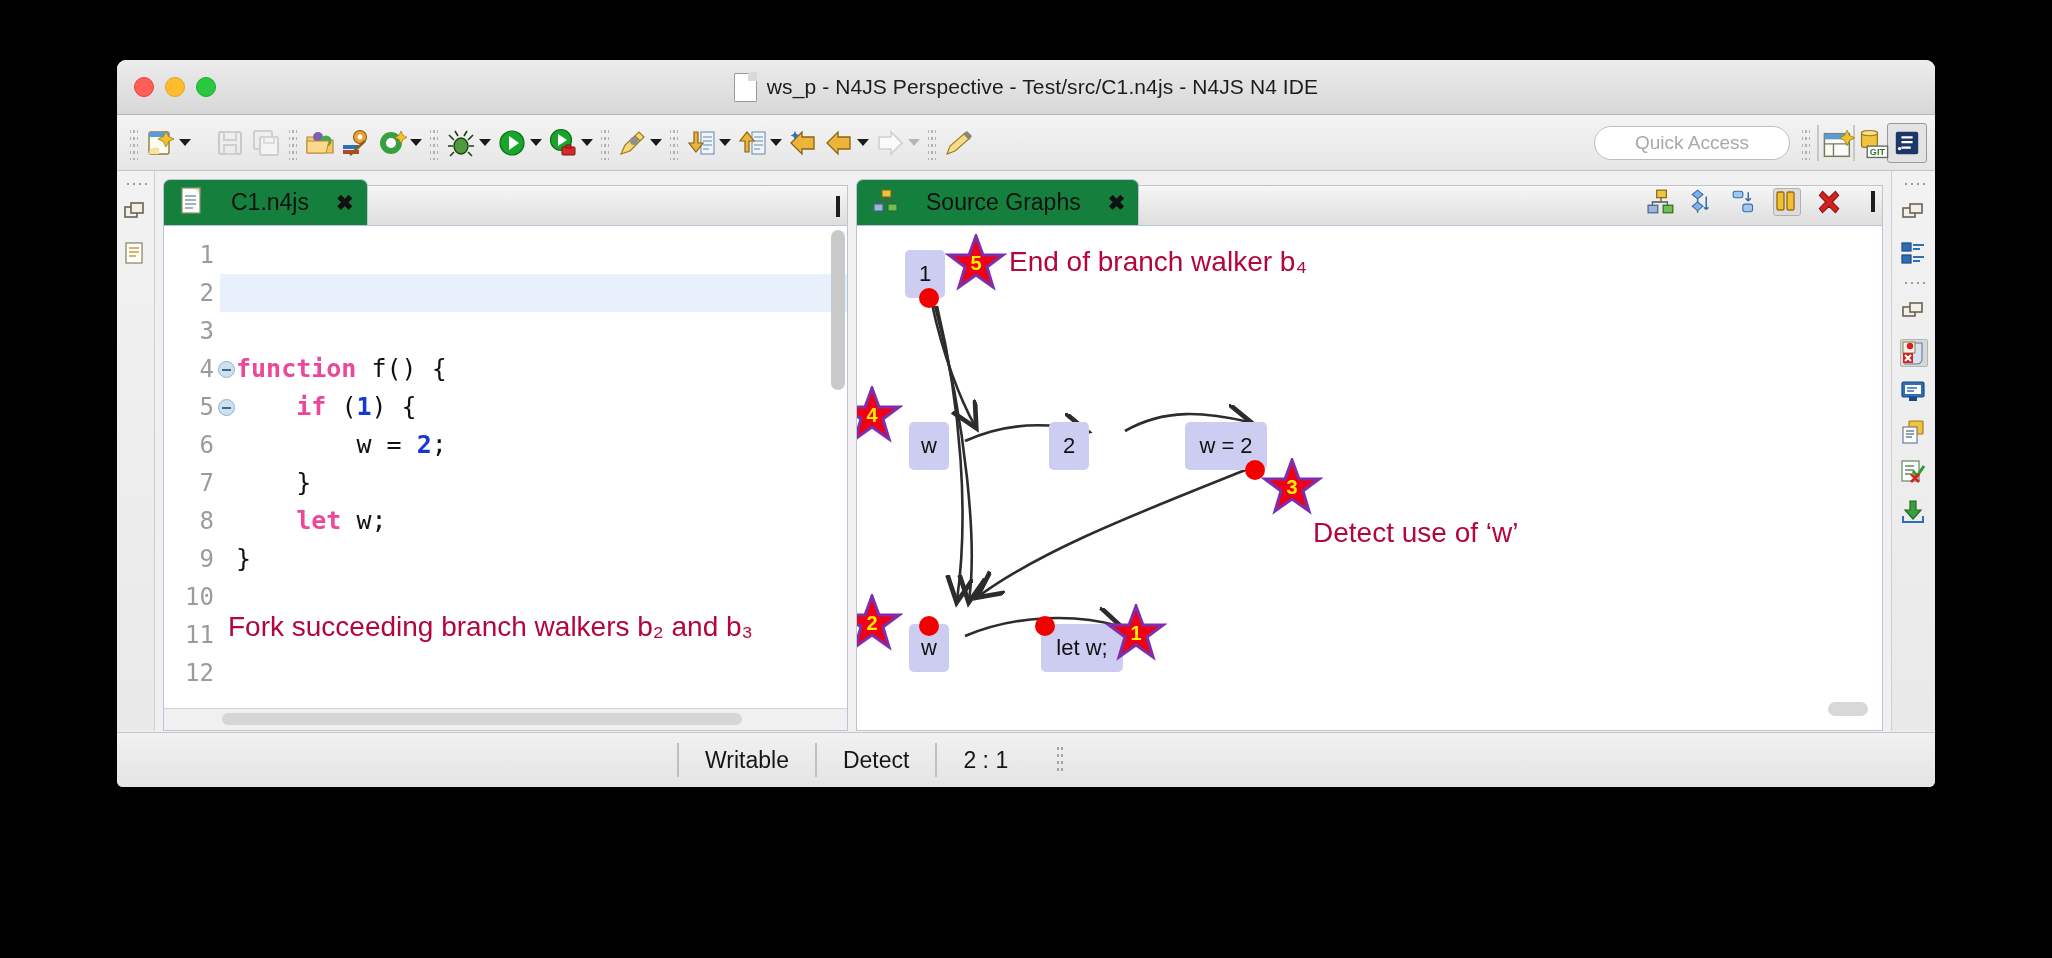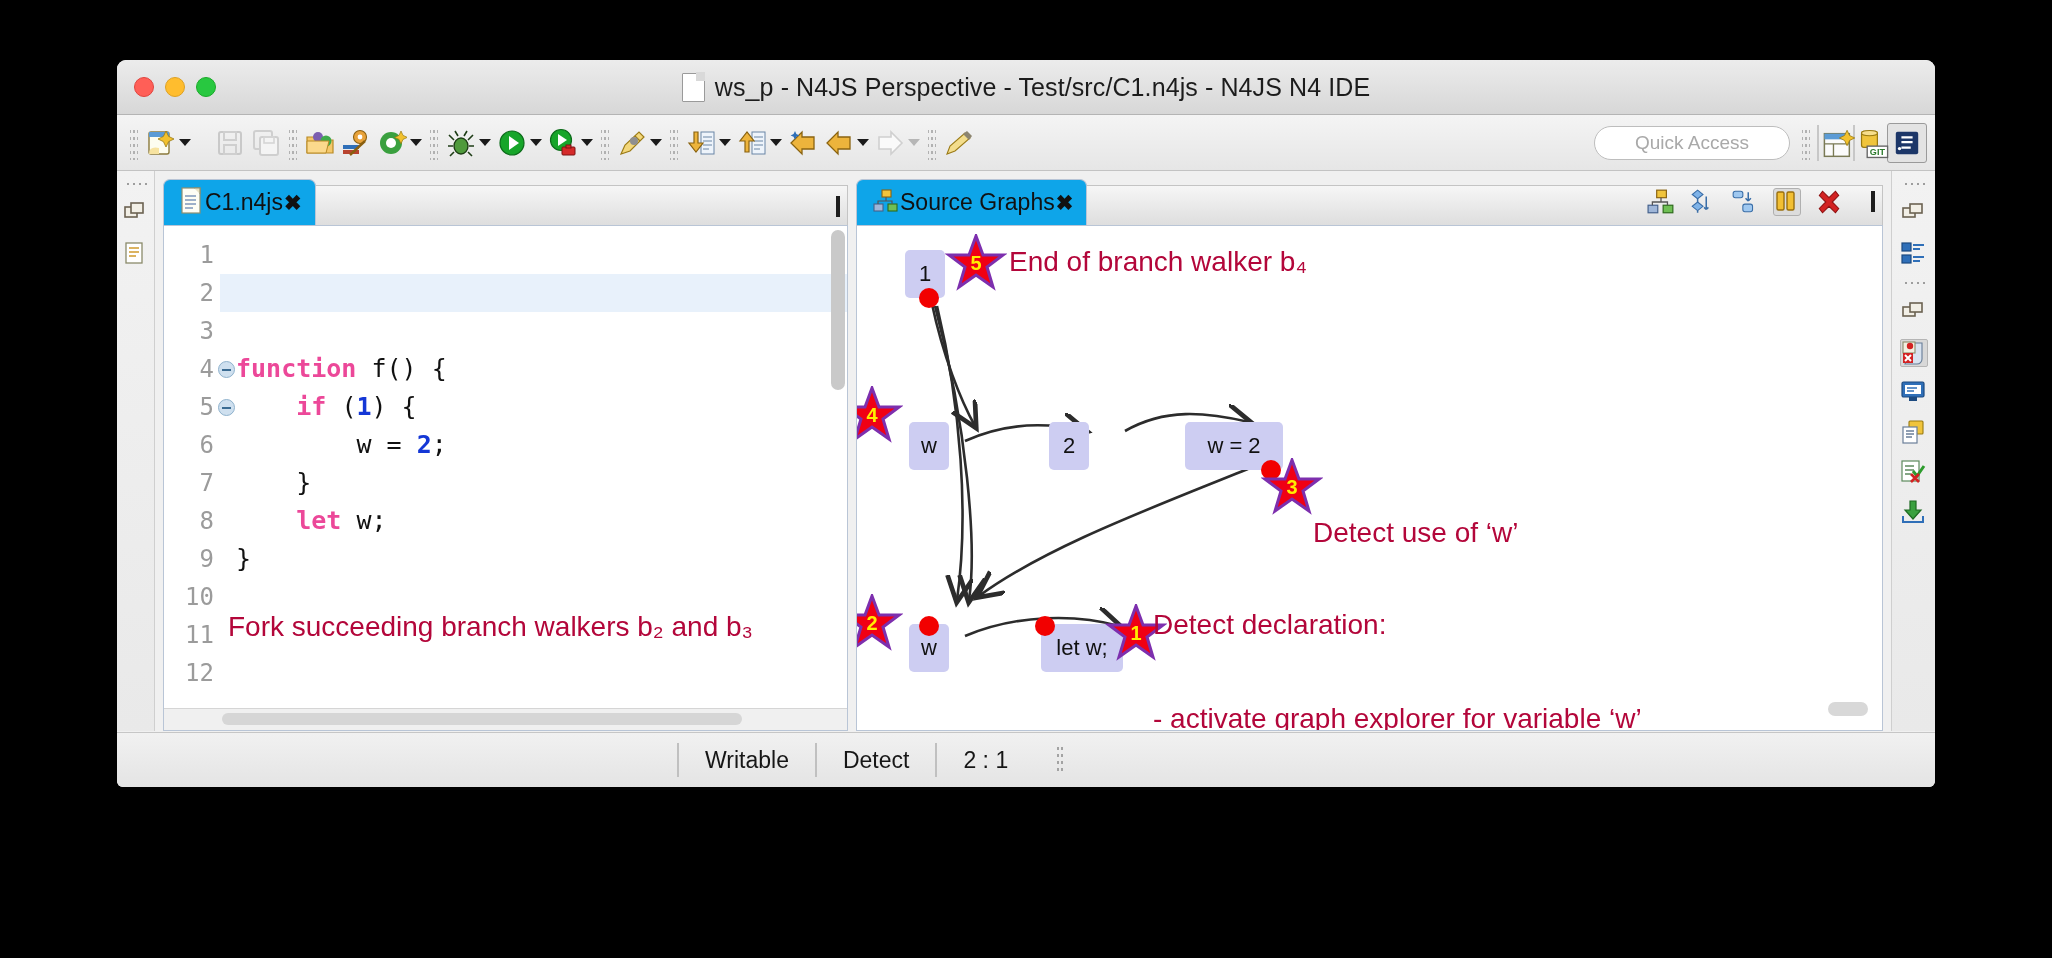--- a/index.html
+++ b/index.html
@@ -28,21 +28,21 @@
     background: linear-gradient(#ececec,#d7d7d7);
     border-bottom: 1px solid #b4b4b4;
     display:flex; align-items:center; justify-content:center;
   }
   .traffic { position:absolute; left:17px; top:50%; transform:translateY(-50%); display:flex; gap:11px; }
   .tl { width:20px; height:20px; border-radius:50%; }
   .tl.red{background:#ff5f57;border:1px solid #e0443e;}
   .tl.yellow{background:#ffbd2e;border:1px solid #dea123;}
   .tl.green{background:#28c840;border:1px solid #1aab29;}
   .title-wrap { display:flex; align-items:center; gap:10px; }
-  .title-txt { font-size:25px; color:#1c1c1c; letter-spacing:.1px; }
+  .title-txt { font-size:21px; color:#1c1c1c; letter-spacing:.1px; }
   .doc-ico {
     width:23px; height:29px; background:#fff; border:1.5px solid #9a9a9a;
     position:relative; border-radius:1px;
   }
   .doc-ico:after{
     content:""; position:absolute; right:-1.5px; top:-1.5px;
     border-width:0 0 9px 9px; border-style:solid; border-color:transparent transparent #d9d9d9 #d9d9d9;
   }
 
   
@@ -86,22 +86,22 @@
 
   
   .panel { position:relative; }
   #editor-panel { width: 685px; margin:8px 0 0 8px; display:flex; flex-direction:column;}
   #graph-panel  { flex:1; margin:8px 8px 0 8px; display:flex; flex-direction:column;}
 
   .tabrow { height:46px; position:relative; display:flex; align-items:flex-end; }
   .tabstrip-bg { position:absolute; left:0; right:0; bottom:0; height:40px;
      background:linear-gradient(#f6f6f6,#dedede); border:1px solid #c4c4c4; border-bottom:none;}
   .tab {
-     position:relative; z-index:2; height:46px; display:flex; align-items:center; gap:1px;
-     padding:0 14px 0 16px; background:#0ea5e9;
+     position:relative; z-index:2; height:46px; display:flex; align-items:center; gap:27px;
+     padding:0 14px 0 16px; background:#15803d;
      border:1px solid #b9c5d6; border-bottom:none; border-radius:7px 7px 0 0;
   }
   .tab-label { font-size:23px; color:#111; }
   .tab-close { font-size:21px; color:#111; font-weight:700; letter-spacing:-1px; }
   .tab-tools { position:absolute; right:8px; bottom:9px; z-index:3; display:flex; gap:14px; align-items:center;}
   .min-btn { width:20px; height:4px; background:#1d1d1d; margin-bottom:4px;}
   .max-btn { width:24px; height:20px; border:2.5px solid #1d1d1d; position:relative;}
   .max-btn:before{content:"";position:absolute;left:0;right:0;top:0;height:5px;background:#1d1d1d;}
 
   .editor-body {
@@ -537,21 +537,21 @@
           <div class="node" style="left:48px;  top:24px;  width:40px;  height:48px;">
             <span>1</span>
             <span class="dot" style="left:14px; bottom:-10px;"></span>
           </div>
           <div class="node" style="left:52px; top:196px; width:40px; height:48px;">
             <span>w</span>
           </div>
           <div class="node" style="left:192px; top:196px; width:40px; height:48px;">
             <span>2</span>
           </div>
-          <div class="node" style="left:328px; top:196px; width:98px; height:48px;">
+          <div class="node" style="left:328px; top:196px; width:82px; height:48px;">
             <span>w = 2</span>
             <span class="dot" style="right:2px; bottom:-10px;"></span>
           </div>
           <div class="node" style="left:52px; top:398px; width:40px; height:48px;">
             <span>w</span>
             <span class="dot" style="left:10px; top:-8px;"></span>
           </div>
           <div class="node" style="left:184px; top:398px; width:82px; height:48px;">
             <span>let w;</span>
             <span class="dot" style="left:-6px; top:-8px;"></span>
@@ -587,25 +587,20 @@
               <text x="30" y="36" font-size="20" font-family="Liberation Sans, sans-serif" fill="#ffee00" text-anchor="middle" font-weight="bold">1</text>
             </svg>
           </span>
 
           <div class="ann" style="left:152px; top:20px;">End of branch walker b₄</div>
 
           <div class="ann" style="left:456px; top:228px;">
             <div>Detect use of ‘w’</div>
           </div>
 
-          <div class="ann" style="left:296px; top:320px;">
-            <div>Detect declaration:</div>
-            <div>- activate graph explorer for variable ‘w’</div>
-            
-          </div>
 
           <div class="grab"></div>
         </div>
       </div>
 
       <div class="right-rail">
         <div class="rail-dots"></div>
         <span class="rail-ico">
           <svg width="26" height="26" viewBox="0 0 26 26">
             <rect x="3" y="8" width="12" height="9" fill="#f2efe6" stroke="#6b6252" stroke-width="1.6"></rect>

